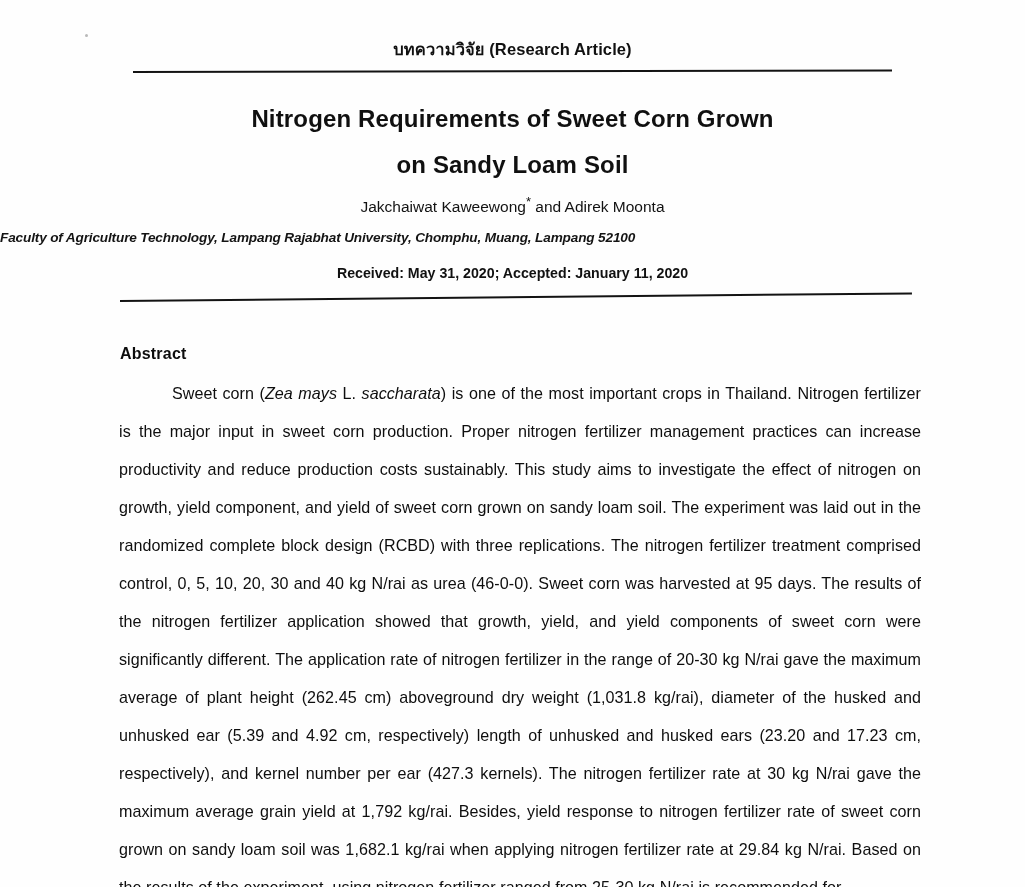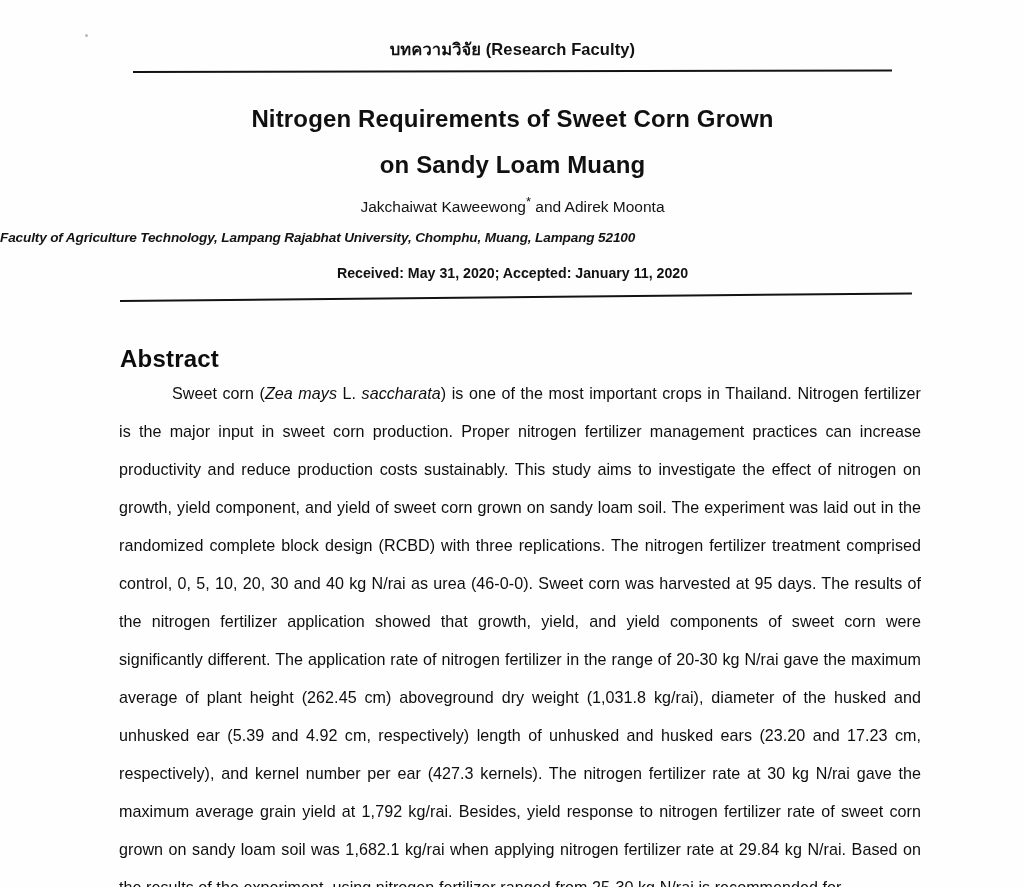--- a/index.html
+++ b/index.html
@@ -122,21 +122,21 @@
     font-size: 14.2px;
     font-weight: bold;
     color: #111;
   }
 
   
   .abstract-heading {
     position: absolute;
     left: 120px;
     top: 345px;
-    font-size: 24px;
+    font-size: 16px;
     font-weight: bold;
     letter-spacing: 0.2px;
     color: #0d0d0d;
   }
   .abstract-body {
     position: absolute;
     left: 119px;
     top: 374px;
     width: 802px;
     font-size: 16.1px;
@@ -149,27 +149,27 @@
   }
   .abstract-body i { }
 </style>
 </head>
 <body>
 
 <div class="page">
 
   <div class="speck"></div>
 
-  <div class="journal-header">บทความวิจัย (Research Faculty)</div>
+  <div class="journal-header">บทความวิจัย (Research Article)</div>
 
   <div class="rule-top"></div>
 
   <div class="title-block">
     <div class="title-line">Nitrogen Requirements of Sweet Corn Grown</div>
-    <div class="title-line">on Sandy Loam Muang</div>
+    <div class="title-line">on Sandy Loam Soil</div>
   </div>
 
   <div class="authors">
     <span>Jakchaiwat Kaweewong</span><sup>*</sup><span> and Adirek Moonta</span>
   </div>
 
   <div class="affiliation">Faculty of Agriculture Technology, Lampang Rajabhat University, Chomphu, Muang, Lampang 52100</div>
 
   <div class="dates">Received: May 31, 2020; Accepted: January 11, 2020</div>
 

